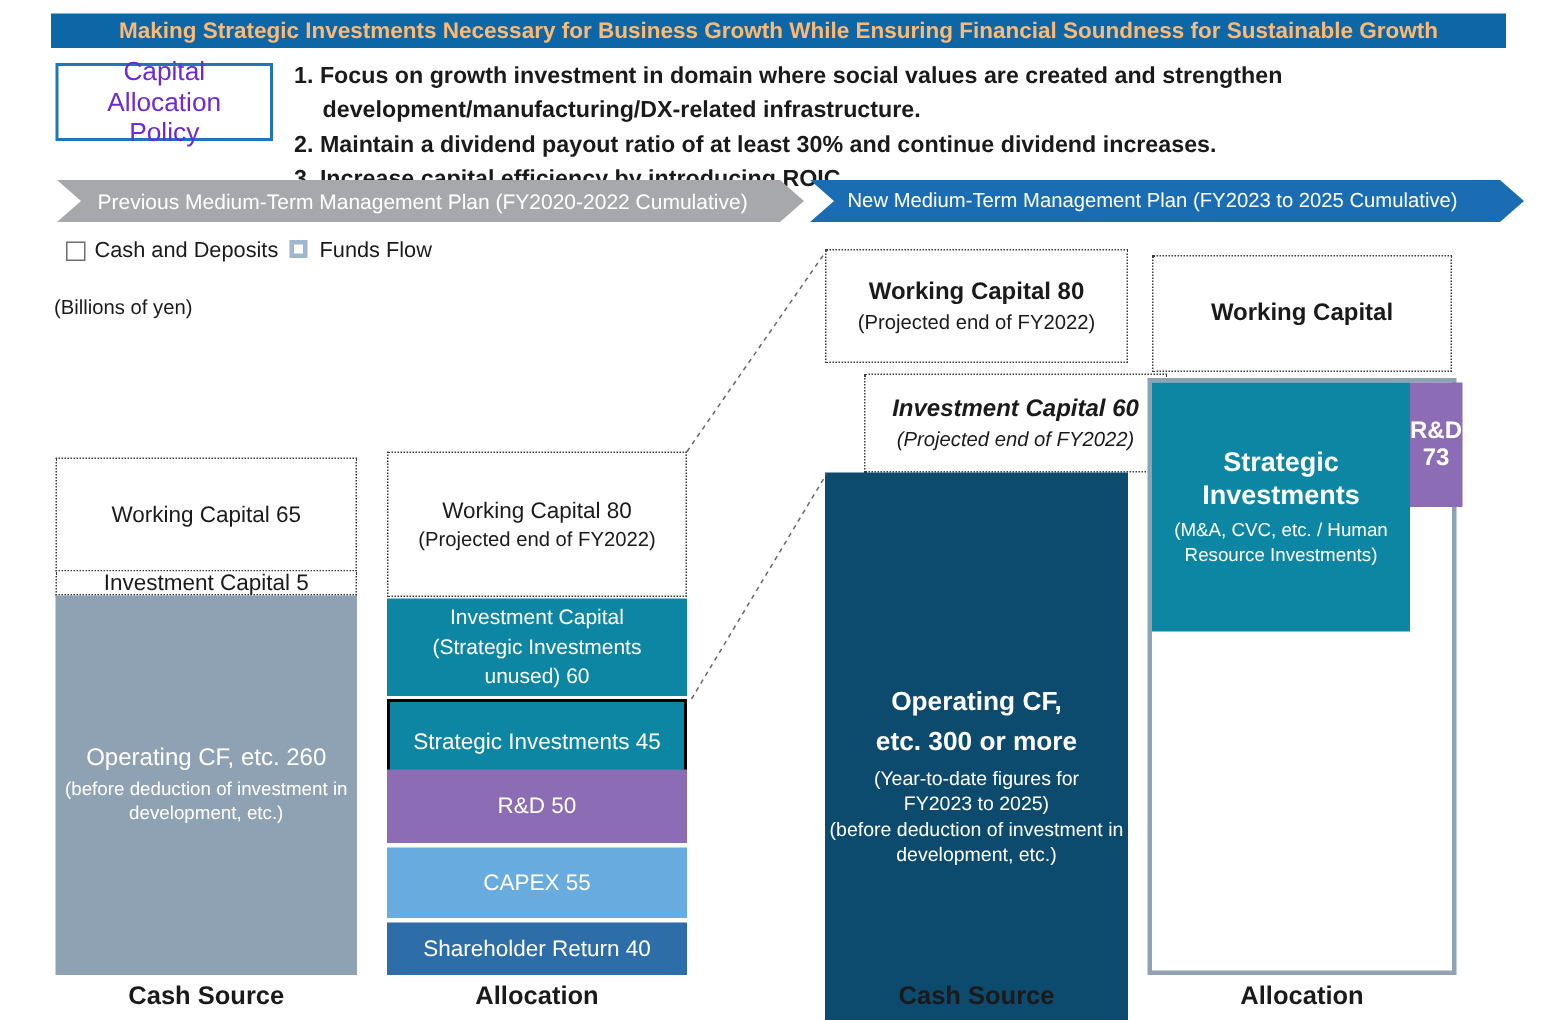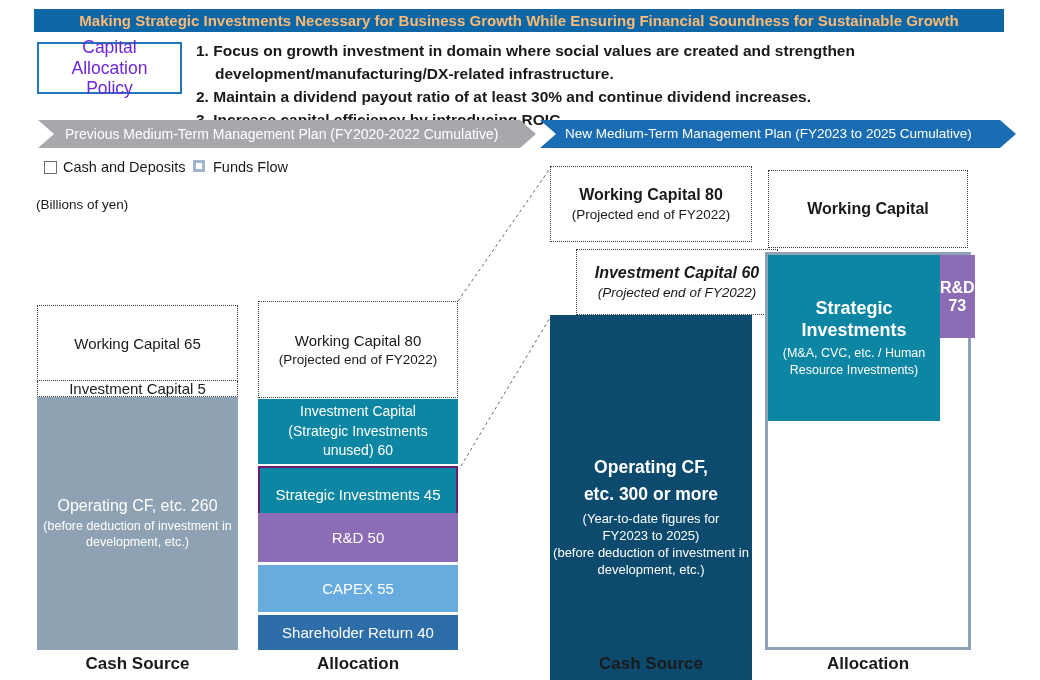--- a/index.html
+++ b/index.html
@@ -33,21 +33,21 @@
   .c1-ic{left:37px;top:381px;width:201px;height:16px;border-top:none;font-size:15px;line-height:15px;}
   .c1-ocf{left:37px;top:397px;width:201px;height:253px;background:#8fa2b4;}
   .c1-ocf .t{font-size:16px;margin-bottom:3px;}
   .c1-ocf .n{font-size:12.5px;line-height:1.3;width:192px;}
   
   .c2-wc{left:258px;top:301px;width:200px;height:97px;}
   .c2-wc .t{font-size:15px;margin-bottom:3px;}
   .c2-wc .n{font-size:13.5px;}
   .c2-ic{left:258px;top:399px;width:200px;height:65px;background:#0d86a3;font-size:14px;line-height:1.4;}
   .c2-ic span{width:172px;}
-  .c2-si{left:258px;top:466px;width:200px;height:56px;background:#0d86a3;border:2px solid #701a75;font-size:15px;}
+  .c2-si{left:258px;top:466px;width:200px;height:56px;background:#0d86a3;border:2px solid #000000;font-size:15px;}
   .c2-rd{left:258px;top:513px;width:200px;height:49px;background:#8c6cb4;font-size:15px;}
   .c2-cx{left:258px;top:565px;width:200px;height:47px;background:#67abdf;font-size:15px;}
   .c2-sr{left:258px;top:615px;width:200px;height:35px;background:#2d6da8;font-size:15px;}
   
   .c3-wc{left:550px;top:166px;width:202px;height:76px;}
   .c3-ic{left:576px;top:249px;width:202px;height:66px;font-style:italic;}
   .c3-wc .t,.c3-ic .t{font-size:16px;font-weight:bold;margin-bottom:3px;}
   .c3-wc .n,.c3-ic .n{font-size:13.5px;}
   .c3-ocf{left:550px;top:315px;width:202px;height:403px;background:#0c4a6e;}
   .c3-ocf .t{font-size:17.5px;font-weight:bold;line-height:1.5;}

